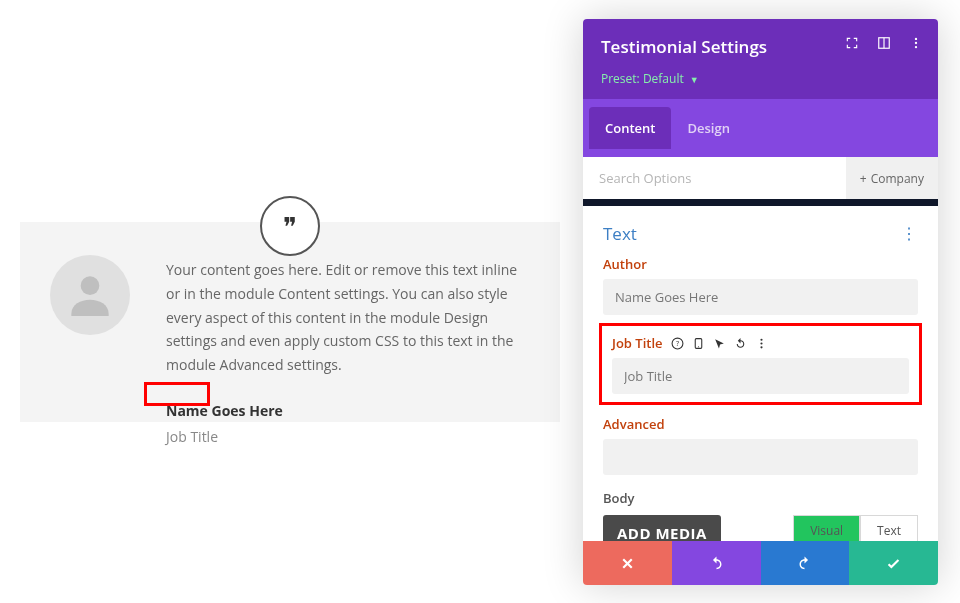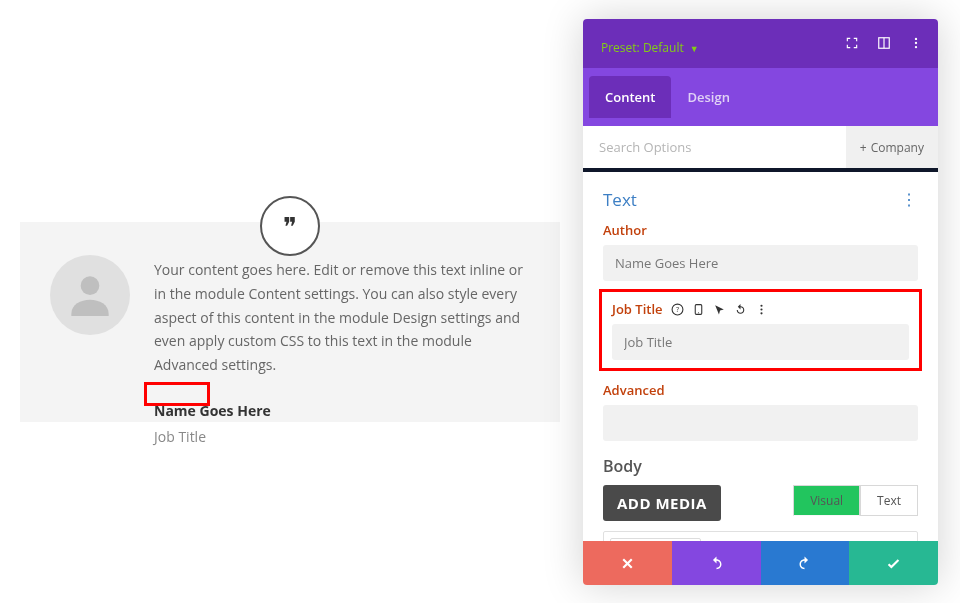--- a/index.html
+++ b/index.html
@@ -1,53 +1,53 @@
 <!DOCTYPE html>
 <html><head>
 <meta charset="utf-8">
 <style>
 *{box-sizing:border-box;margin:0;padding:0;font-family:"Open Sans","Helvetica Neue",Arial,sans-serif}
 body{background:#fff;width:960px;height:603px;position:relative;overflow:hidden}
 .preview{position:absolute;left:20px;top:222px;width:540px;height:200px;background:#f4f4f4;padding:18px 30px 22px 30px}
 .quote{position:absolute;left:260px;top:196px;width:60px;height:60px;border:2px solid #555;border-radius:50%;background:#fff;display:flex;align-items:center;justify-content:center;font-size:26px;color:#333;z-index:2}
 .avatar{width:80px;height:80px;background:#e0e0e0;border-radius:50%;display:flex;align-items:center;justify-content:center;margin-top:15px}
 .avatar svg{width:56px;height:56px;fill:#bfbfbf}
-.prev-flex{display:flex;gap:24px}
+.prev-flex{display:flex;gap:36px}
 .prev-body{flex:1;color:#666;font-size:14px;line-height:1.7;padding-top:18px}
 .name{color:#333;font-weight:700;font-size:14px;margin-top:22px}
 .job{color:#888;font-size:14px;margin-top:2px}
 .hl-left{position:absolute;left:144px;top:382px;width:66px;height:24px;border:3px solid #ff0000}
 .panel{position:absolute;left:583px;top:19px;width:355px;height:566px;background:#fff;box-shadow:0 0 40px rgba(0,0,0,.18);border-radius:4px;overflow:hidden;display:flex;flex-direction:column}
 .hdr{background:#6c2eb9;color:#fff;padding:16px 18px 12px 18px;position:relative}
 .hdr h2{font-size:17px;font-weight:600}
-.preset{font-size:12px;color:#84cc16;margin-top:4px}
+.preset{font-size:12px;color:#86efac;margin-top:12px}
 .preset .ar{font-size:9px;margin-left:3px}
 .hicons{position:absolute;right:14px;top:16px;display:flex;gap:16px}
 .hicons span{width:16px;height:16px;display:flex;align-items:center;justify-content:center;cursor:pointer}
 .hicons svg{width:14px;height:14px;fill:#fff}
 .tabs{background:#8447e0;display:flex;padding:8px 6px}
 .tab{color:#e0d1f5;font-size:13px;font-weight:600;padding:12px 16px;cursor:pointer}
 .tab.act{background:#6c2eb9;color:#fff;border-radius:4px 4px 0 0;margin-top:0}
-.search{display:flex;border-bottom:4px solid #0f172a}
+.search{display:flex;border-bottom:7px solid #0f172a}
 .search input{flex:1;border:none;padding:12px 16px;font-size:13px;color:#999;outline:none}
 .search input::placeholder{color:#b5b5b5}
 .filter{background:#f0f0f0;border:none;padding:0 14px;font-size:12px;color:#666;cursor:pointer;display:flex;align-items:center;gap:4px}
 .content{flex:1;overflow:auto;padding:16px 20px 10px 20px}
 .sec-title{color:#3d7fc4;font-size:17px;font-weight:400;margin-bottom:14px}
 .sec-dots{float:right;color:#3d7fc4;letter-spacing:1px}
 .fld-label{font-size:13px;color:#c2410c;font-weight:600;margin:10px 0 6px 0}
 .inp{width:100%;background:#f1f1f1;border:none;border-radius:3px;padding:9px 12px;font-size:13px;color:#777}
 .inp::placeholder{color:#9a9a9a}
 .lblrow{display:flex;align-items:center;gap:8px;margin:14px 0 6px 0}
 .lblrow .fld-label{margin:0}
 .mi{cursor:pointer;display:flex;align-items:center}
 .mi svg{width:13px;height:13px;fill:#333}
 .hl-right{border:3px solid #ff0000;padding:8px 10px;margin:8px -4px 10px -4px}
 .hl-right .lblrow{margin-top:0}
-.bodylbl{font-size:16px;color:#555;font-weight:600;margin:14px 0 8px 0}
+.bodylbl{font-size:13px;color:#555;font-weight:600;margin:14px 0 8px 0}
 .addmedia{background:#4a4a4a;color:#fff;border:none;border-radius:3px;padding:8px 14px;font-size:15px;font-weight:700;letter-spacing:.5px;cursor:pointer}
 .edtabs{float:right;display:flex}
 .edtab{border:1px solid #d8d8d8;padding:6px 16px;font-size:12px;color:#555;background:#fff;cursor:pointer}
 .edtab.act{background:#22c55e;border-bottom-color:#f7f7f7}
 .toolbar{border:1px solid #e0e0e0;border-radius:2px;margin-top:10px;padding:6px;background:#fff}
 .trow{display:flex;gap:2px;margin-bottom:4px;align-items:center}
 .trow:last-child{margin-bottom:0}
 .tb{width:24px;height:24px;display:flex;align-items:center;justify-content:center;cursor:pointer;border-radius:2px;color:#555}
 .tb svg{width:14px;height:14px;fill:#555}
 .para{border:1px solid #ddd;border-radius:2px;padding:4px 8px;font-size:12px;color:#666;display:flex;align-items:center;gap:6px;margin-right:4px}
@@ -76,20 +76,21 @@
       <div>Your content goes here. Edit or remove this text inline or in the module Content settings. You can also style every aspect of this content in the module Design settings and even apply custom CSS to this text in the module Advanced settings.</div>
       <div class="name">Name Goes Here</div>
       <div class="job">Job Title</div>
     </div>
   </div>
 </div>
 <div class="hl-left"></div>
 
 <div class="panel">
   <div class="hdr">
+    <h2>Testimonial Settings</h2>
     <div class="preset">
       <span>Preset:</span>
       <span>Default</span>
       <span class="ar">▼</span>
     </div>
     <div class="hicons">
       <span>
           <svg viewBox="0 0 24 24">
             <path d="M3 3h6v2H5v4H3V3zm12 0h6v6h-2V5h-4V3zM3 15h2v4h4v2H3v-6zm16 0h2v6h-6v-2h4v-4z"></path>
           </svg>

